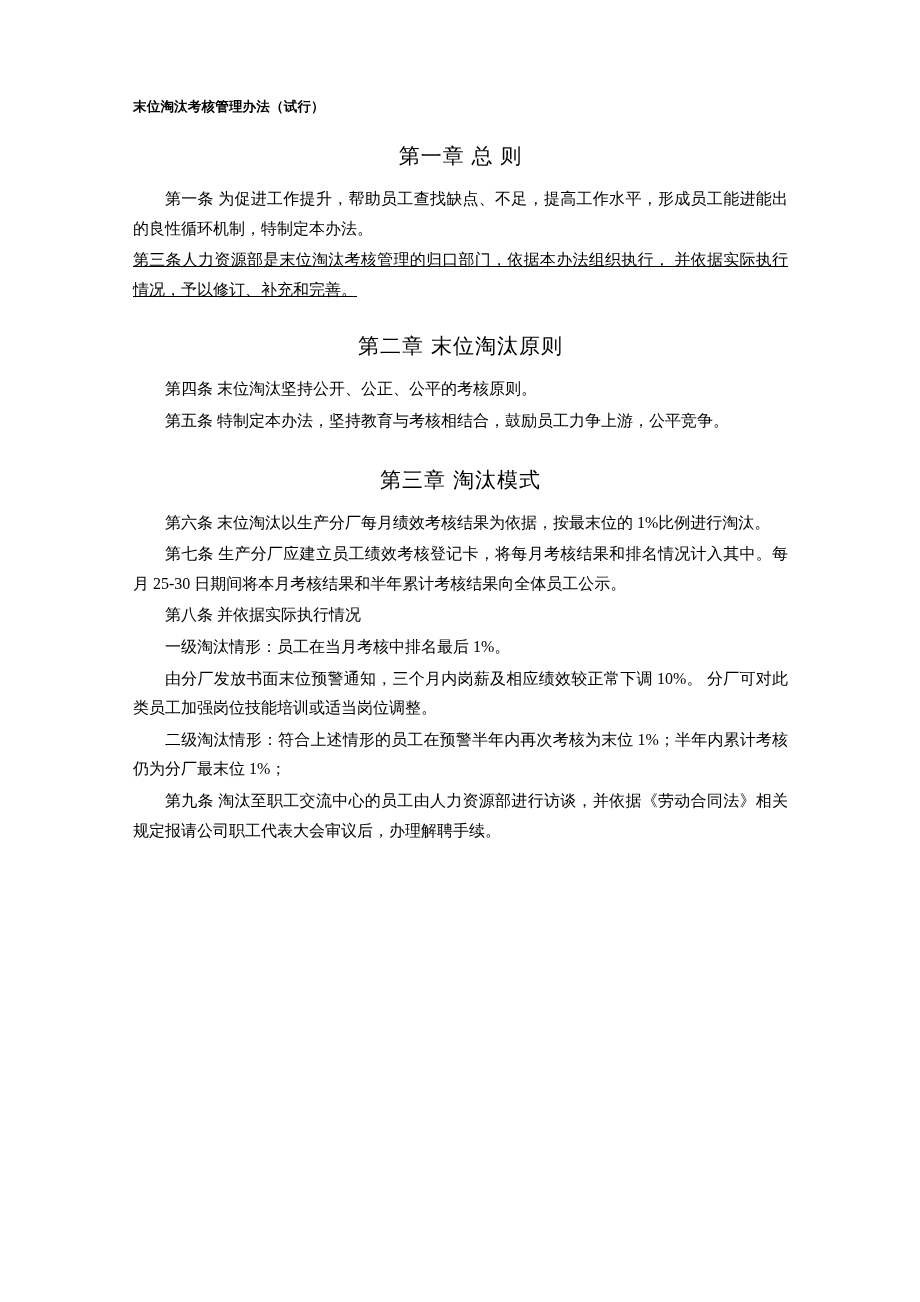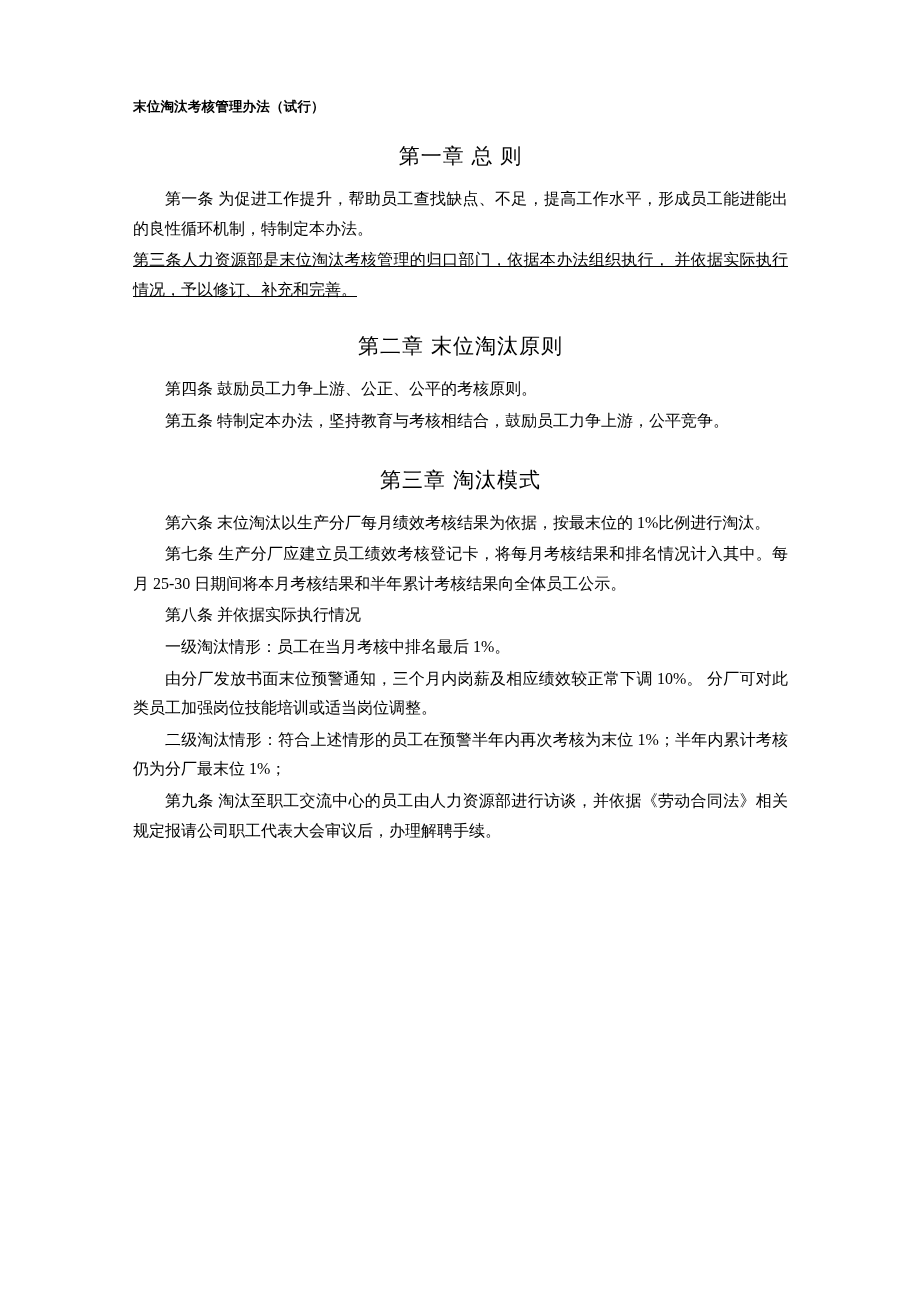--- a/index.html
+++ b/index.html
@@ -67,21 +67,21 @@
 <div class="page">
   <div class="content">
 
     <div class="doc-header">末位淘汰考核管理办法（试行）</div>
 
     <h2 class="chapter c1">第一章  总  则</h2>
     <p class="para">第一条  为促进工作提升，帮助员工查找缺点、不足，提高工作水平，形成员工能进能出的良性循环机制，特制定本办法。</p>
     <p class="para noindent sp-after">第三条人力资源部是末位淘汰考核管理的归口部门，依据本办法组织执行，  并依据实际执行情况，予以修订、补充和完善。</p>
 
     <h2 class="chapter c2">第二章  末位淘汰原则</h2>
-    <p class="para">第四条  鼓励员工力争上游、公正、公平的考核原则。</p>
+    <p class="para">第四条  末位淘汰坚持公开、公正、公平的考核原则。</p>
     <p class="para sp-after">第五条  特制定本办法，坚持教育与考核相结合，鼓励员工力争上游，公平竞争。</p>
 
     <h2 class="chapter c3">第三章  淘汰模式</h2>
     <p class="para">第六条  末位淘汰以生产分厂每月绩效考核结果为依据，按最末位的 1%比例进行淘汰。</p>
     <p class="para">第七条  生产分厂应建立员工绩效考核登记卡，将每月考核结果和排名情况计入其中。每月 25-30 日期间将本月考核结果和半年累计考核结果向全体员工公示。</p>
     <p class="para">第八条  并依据实际执行情况</p>
     <p class="para">一级淘汰情形：员工在当月考核中排名最后 1%。</p>
     <p class="para">由分厂发放书面末位预警通知，三个月内岗薪及相应绩效较正常下调 10%。   分厂可对此类员工加强岗位技能培训或适当岗位调整。</p>
     <p class="para">二级淘汰情形：符合上述情形的员工在预警半年内再次考核为末位 1%；半年内累计考核仍为分厂最末位 1%；</p>
     <p class="para">第九条  淘汰至职工交流中心的员工由人力资源部进行访谈，并依据《劳动合同法》相关规定报请公司职工代表大会审议后，办理解聘手续。</p>

